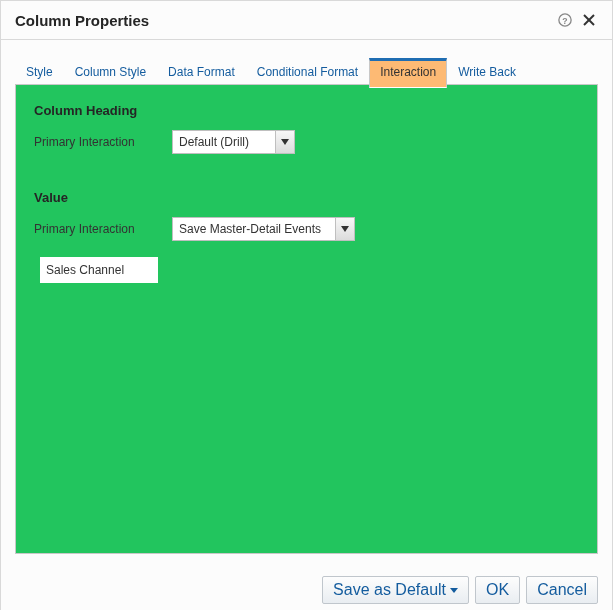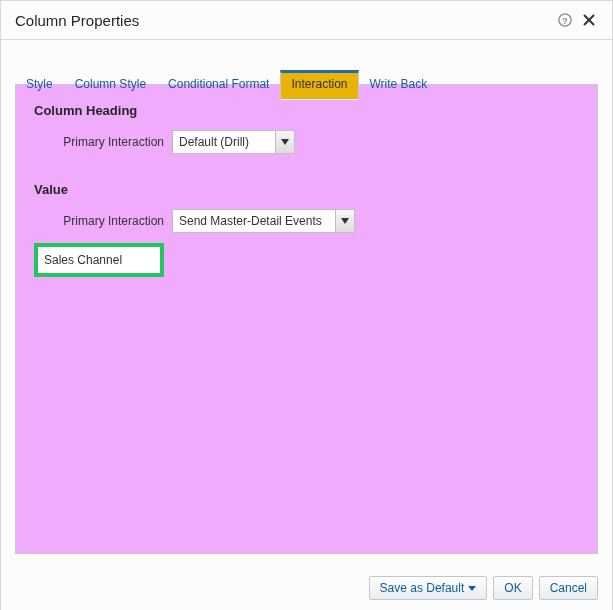--- a/index.html
+++ b/index.html
@@ -17,21 +17,21 @@
     background: #fcfcfc;
   }
   .titlebar {
     display: flex;
     align-items: center;
     padding: 10px 14px;
     border-bottom: 1px solid #d9d9d9;
   }
   .titlebar .title {
     font-size: 15px;
-    font-weight: normal;
+    font-weight: bold;
     color: #252525;
     flex: 1;
   }
   .titlebar .icon-btn {
     width: 18px;
     height: 18px;
     display: flex;
     align-items: center;
     justify-content: center;
     color: #555;
@@ -43,58 +43,58 @@
     padding: 14px 14px 0 14px;
     gap: 0;
   }
   .tab {
     padding: 6px 10px 8px 10px;
     color: #145c9e;
     cursor: pointer;
     border: 1px solid transparent;
     border-bottom: none;
     position: relative;
-    top: 16px;
+    top: 4px;
     background: transparent;
   }
   .tab.active {
     border: 1px solid #c8c8c8;
     border-top: 3px solid #1f6db2;
     border-bottom: 1px solid #fff;
-    background: #eab308;
+    background: #fdba74;
     color: #333;
     font-weight: normal;
     padding-top: 4px;
   }
   .panel {
     margin: 0 14px 14px 14px;
     border: 1px solid #c8c8c8;
-    background: #f0abfc;
+    background: #22c55e;
     height: 470px;
     box-sizing: border-box;
     padding: 14px 18px;
   }
   .section-title {
     font-size: 13px;
     font-weight: bold;
     color: #252525;
     margin-top: 4px;
     margin-bottom: 12px;
   }
   .section-title.second {
-    margin-top: 28px;
+    margin-top: 36px;
   }
   .form-row {
     display: flex;
     align-items: center;
     margin-bottom: 10px;
   }
   .form-label {
     width: 130px;
-    text-align: right;
+    text-align: left;
     padding-right: 8px;
     color: #333;
   }
   .select-wrap {
     display: flex;
     align-items: stretch;
     border: 1px solid #bfbfbf;
     background: #fff;
     height: 22px;
     justify-content: space-between;
@@ -111,41 +111,41 @@
     border-left: 1px solid #bfbfbf;
     background: linear-gradient(#f7f7f7, #dcdcdc);
     display: flex;
     align-items: center;
     justify-content: center;
     cursor: pointer;
   }
   .select-wrap .sel-btn svg { pointer-events: none; }
   .text-input {
     height: 22px;
-    border: 4px solid #22c55e;
+    border: 6px solid #22c55e;
     padding: 13px 6px;
     box-sizing: border-box;
     width: 130px;
     font-family: inherit;
     font-size: 12px;
     color: #333;
   }
   .footer {
     display: flex;
     justify-content: flex-end;
     gap: 6px;
     padding: 8px 14px 12px 14px;
   }
   .btn {
     border: 1px solid #c0c6cc;
     background: linear-gradient(#fdfdfd, #e9edf1);
     color: #145c9e;
     padding: 4px 10px;
     font-family: inherit;
-    font-size: 12px;
+    font-size: 16px;
     cursor: pointer;
     display: flex;
     align-items: center;
     gap: 4px;
     border-radius: 2px;
   }
   .caret-down {
     width: 0; height: 0;
     border-left: 4px solid transparent;
     border-right: 4px solid transparent;
@@ -169,20 +169,21 @@
       <svg width="12" height="12" viewBox="0 0 12 12">
         <line x1="1" y1="1" x2="11" y2="11" stroke="#333" stroke-width="2"></line>
         <line x1="11" y1="1" x2="1" y2="11" stroke="#333" stroke-width="2"></line>
       </svg>
     </div>
   </div>
 
   <div class="tabs-row">
     <div class="tab">Style</div>
     <div class="tab">Column Style</div>
+    <div class="tab">Data Format</div>
     <div class="tab">Conditional Format</div>
     <div class="tab active">Interaction</div>
     <div class="tab">Write Back</div>
   </div>
 
   <div class="panel">
 
     <div class="section-title">Column Heading</div>
 
     <div class="form-row">
@@ -195,21 +196,21 @@
             </svg>
         </div>
       </div>
     </div>
 
     <div class="section-title second">Value</div>
 
     <div class="form-row">
       <div class="form-label">Primary Interaction</div>
       <div class="select-wrap wide">
-        <div class="sel-text">Send Master-Detail Events</div>
+        <div class="sel-text">Save Master-Detail Events</div>
         <div class="sel-btn">
           <svg width="8" height="6" viewBox="0 0 8 6">
               <polygon points="0,0 8,0 4,6" fill="#333"></polygon>
             </svg>
         </div>
       </div>
     </div>
 
     <div class="form-row">
       <input type="text" class="text-input" value="Sales Channel" style="">

